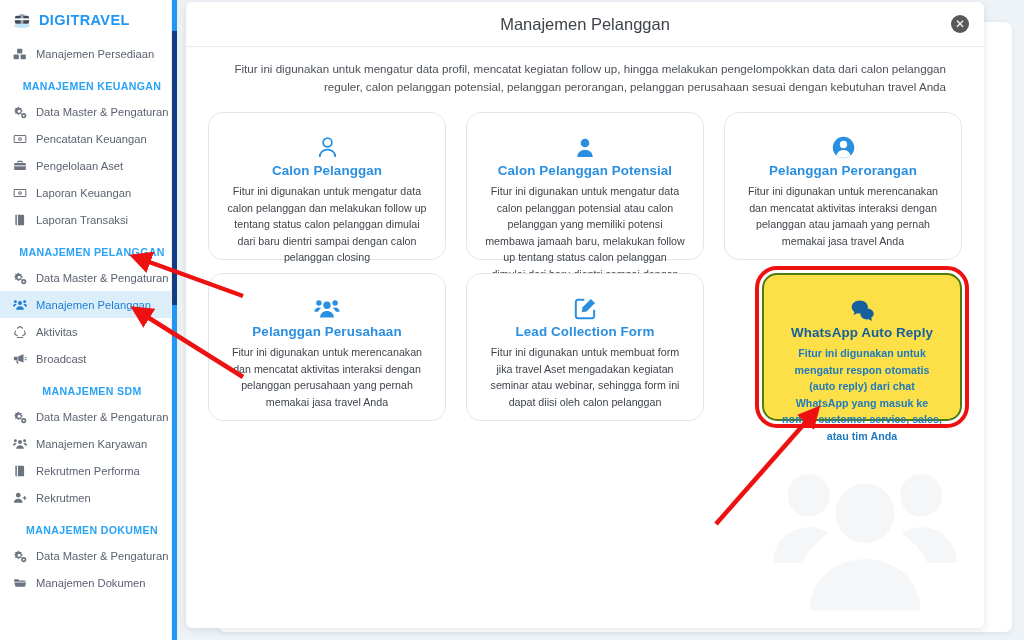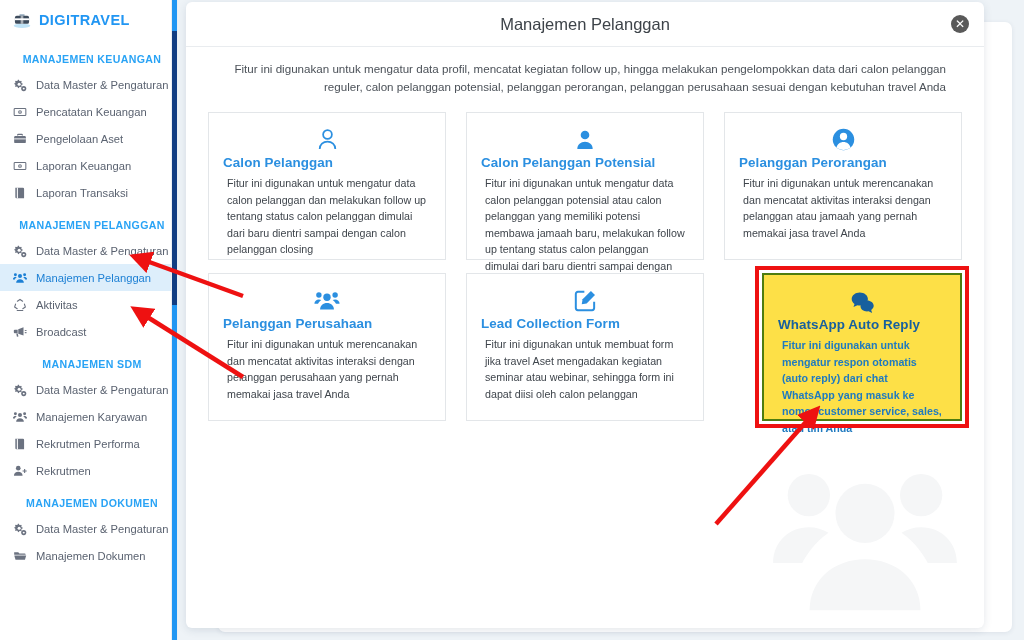--- a/index.html
+++ b/index.html
@@ -92,25 +92,25 @@
   }
 
   
   .grid {
     padding: 10px 22px 0 22px;
     display: grid; grid-template-columns: repeat(3, 1fr);
     gap: 13px 20px;
   }
   .card {
     position: relative;
-    border: 1px solid #e3e6e9; border-radius: 0;
+    border: 1px solid #e3e6e9; border-radius: 15px;
     background: #ffffff;
     height: 148px;
-    padding: 14px 14px 8px 14px;
-    text-align: left;
+    padding: 22px 14px 8px 14px;
+    text-align: center;
   }
   .card .card-icon {
     height: 26px; display: flex; align-items: center; justify-content: center;
     color: #2b8fe0; margin-bottom: 2px;
   }
   .card .card-icon svg { display: block; }
   .card-title {
     font-size: 13.4px; font-weight: bold; color: #2b8fe0; margin-bottom: 5px;
     letter-spacing: .1px;
   }
@@ -148,20 +148,28 @@
           <ellipse cx="12" cy="19" rx="10" ry="2.6" fill="#bfe3f7"></ellipse>
           <path d="M9 5h6v2.4H9z" fill="#9fb3c4"></path>
           <rect x="3.5" y="7" width="17" height="9.5" rx="2.2" fill="#3d4b5c"></rect>
           <rect x="3.5" y="10" width="17" height="2.2" fill="#ffffff"></rect>
           <rect x="10.4" y="7" width="3.2" height="9.5" fill="#ffffff" opacity=".55"></rect>
         </svg>
       </span>
       <span class="brand-name">DIGITRAVEL</span>
     </div>
     <div id="nav-body">
+        <div class="nav-item">
+          <span class="ico"><svg viewBox="0 0 24 24" width="14" height="14" fill="currentColor">
+              <rect x="1" y="13" width="9" height="8" rx="1.4"></rect>
+              <rect x="13" y="13" width="9" height="8" rx="1.4"></rect>
+              <rect x="7" y="3" width="9" height="8" rx="1.4"></rect>
+            </svg></span>
+          <span class="nav-label">Manajemen Persediaan</span>
+        </div>
         <div class="nav-section">MANAJEMEN KEUANGAN</div>
         <div class="nav-item">
           <span class="ico"><svg viewBox="0 0 24 24" width="14" height="14" fill="currentColor">
               <path d="M10 2l.7 2.2a6 6 0 011.8.8l2.1-1 1.6 1.6-1 2.1c.35.56.62 1.17.8 1.8L18.2 10v2.3l-2.2.7a6 6 0 01-.8 1.8l1 2.1-1.6 1.6-2.1-1a6 6 0 01-1.8.8L10 20.3 7.7 19.6l-.7-2.2a6 6 0 01-1.8-.8l-2.1 1L1.5 16l1-2.1a6 6 0 01-.8-1.8L-0.5 11.4V10l2.2-.7c.18-.63.45-1.24.8-1.8l-1-2.1L3.1 3.8l2.1 1c.56-.35 1.17-.62 1.8-.8L7.7 2z" transform="scale(.78) translate(3,2)"></path>
               <circle cx="10.5" cy="10.6" r="2.6" fill="#fff"></circle>
               <circle cx="18.4" cy="18.2" r="4.4"></circle>
               <circle cx="18.4" cy="18.2" r="1.7" fill="#fff"></circle>
             </svg></span>
           <span class="nav-label">Data Master &amp; Pengaturan</span>
         </div>

